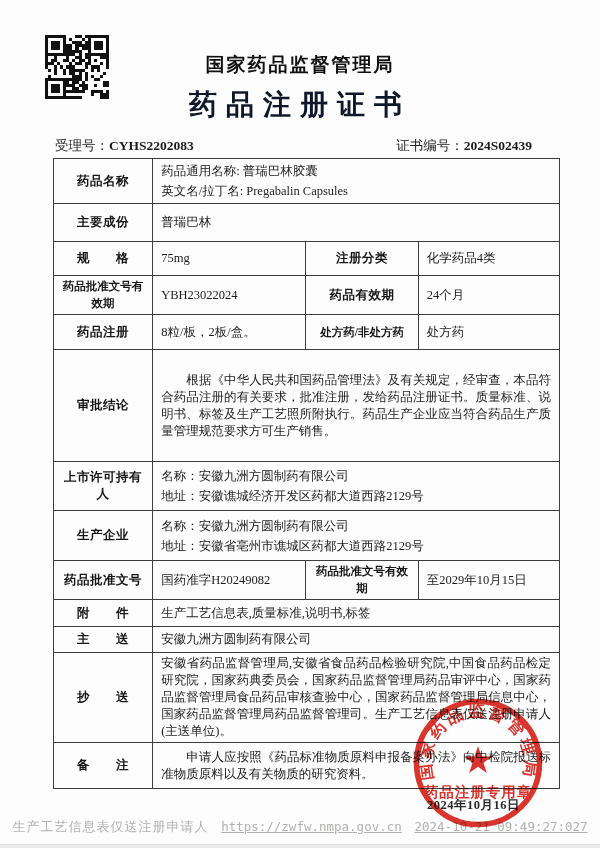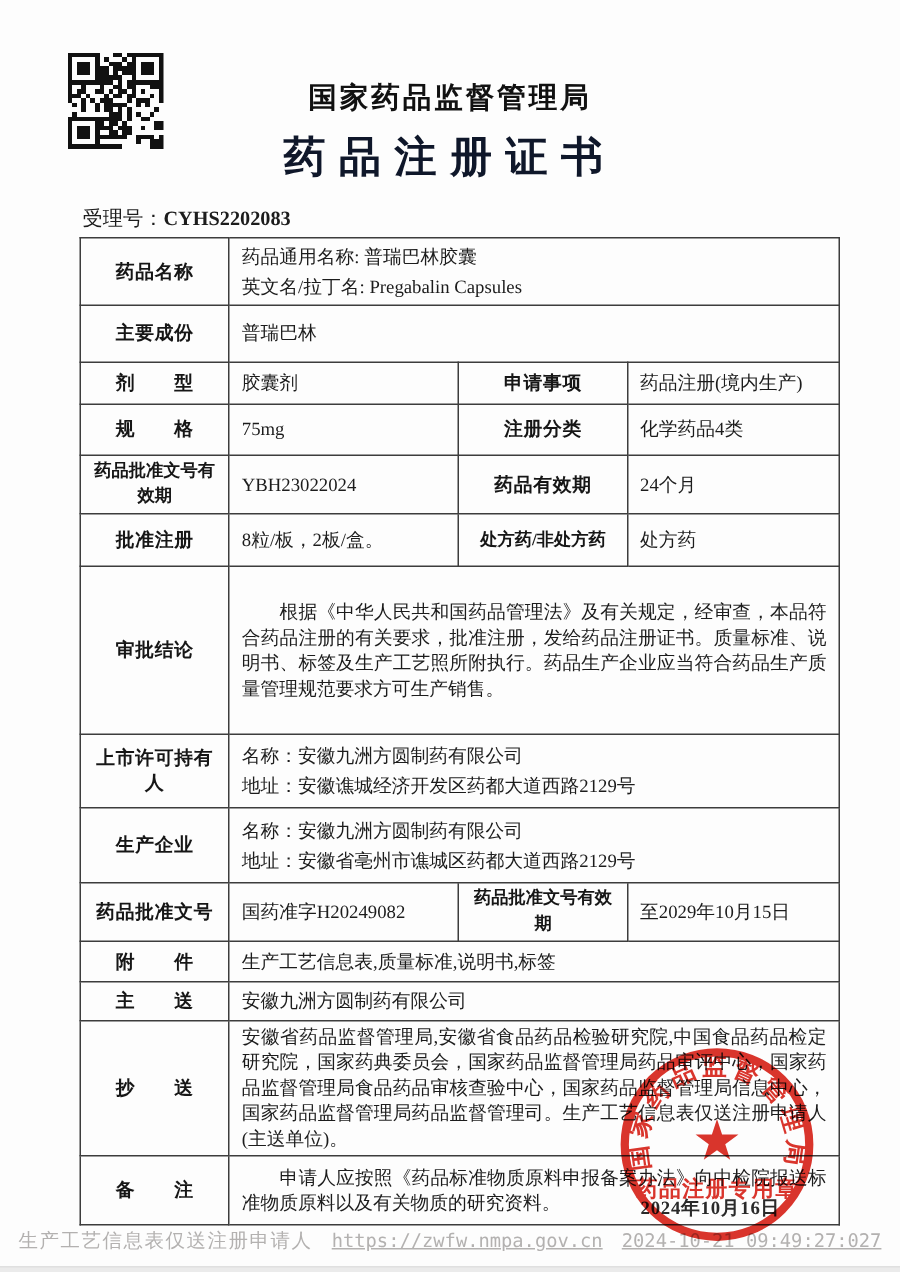--- a/index.html
+++ b/index.html
@@ -220,20 +220,21 @@
         <rect x="1" y="15" width="5" height="5" fill="#fdfdfd"></rect>
         <rect x="2" y="16" width="3" height="3"></rect>
       </svg>
   </div>
 
   <div class="agency-title">国家药品监督管理局</div>
   <div class="doc-title">药品注册证书</div>
 
   <div class="no-row">
     <span class="no-left"><span>受理号：</span><b>CYHS2202083</b></span>
+    <span class="no-right"><span>证书编号：</span><b>2024S02439</b></span>
   </div>
 
   <table class="cert">
     <colgroup>
         <col class="c1">
         <col class="c2">
         <col class="c3">
         <col class="c4">
       </colgroup>
     <tbody>
@@ -242,39 +243,33 @@
       <td class="val" colspan="3">
         <div class="vline">药品通用名称: 普瑞巴林胶囊</div>
         <div class="vline">英文名/拉丁名: Pregabalin Capsules</div>
       </td>
     </tr>
     <tr>
       <td class="lab" style="height:38px">主要成份</td>
       <td class="val" colspan="3">普瑞巴林</td>
     </tr>
     <tr>
-      <td class="lab" style="height:28px">剂　　型</td>
-      <td class="val">胶囊剂</td>
-      <td class="lab">申请事项</td>
-      <td class="val">药品注册(境内生产)</td>
-    </tr>
-    <tr>
       <td class="lab" style="height:34px">规　　格</td>
       <td class="val">75mg</td>
       <td class="lab">注册分类</td>
       <td class="val">化学药品4类</td>
     </tr>
     <tr>
       <td class="lab small" style="height:29px">药品批准文号有效期</td>
       <td class="val">YBH23022024</td>
       <td class="lab">药品有效期</td>
       <td class="val">24个月</td>
     </tr>
     <tr>
-      <td class="lab" style="height:35px">批准注册</td>
+      <td class="lab" style="height:35px">药品注册</td>
       <td class="val">8粒/板，2板/盒。</td>
       <td class="lab small">处方药/非处方药</td>
       <td class="val">处方药</td>
     </tr>
     <tr>
       <td class="lab" style="height:112px">审批结论</td>
       <td class="val just" colspan="3">　　根据《中华人民共和国药品管理法》及有关规定，经审查，本品符合药品注册的有关要求，批准注册，发给药品注册证书。质量标准、说明书、标签及生产工艺照所附执行。药品生产企业应当符合药品生产质量管理规范要求方可生产销售。</td>
     </tr>
     <tr>
       <td class="lab" style="height:49px">上市许可持有人</td>

